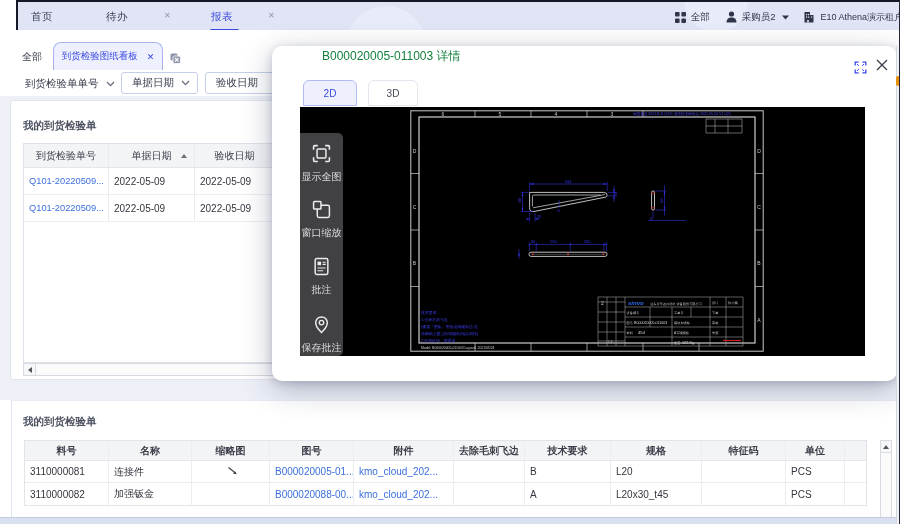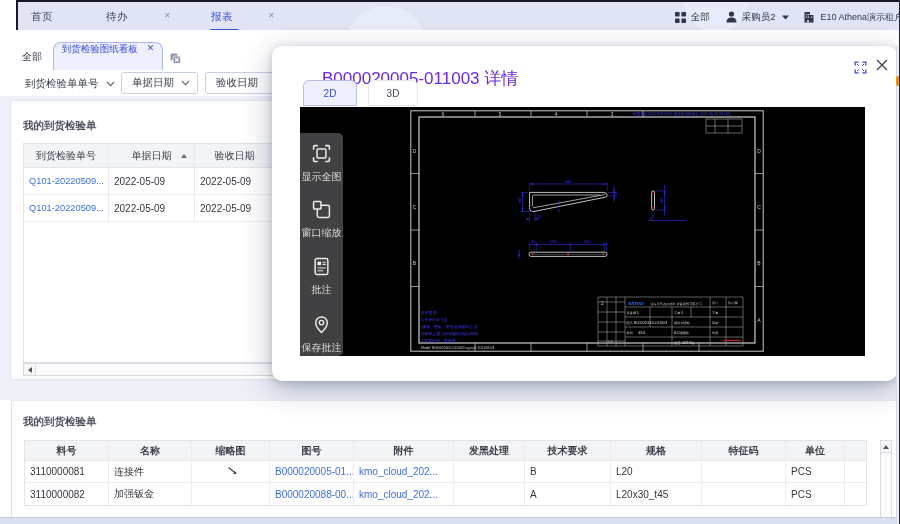--- a/index.html
+++ b/index.html
@@ -11,21 +11,21 @@
 #topbar .deco1{position:absolute;left:330px;top:4px;width:80px;height:80px;border-radius:50%;background:#e8ebf9}
 #topbar .deco2{position:absolute;left:668px;top:-34px;width:64px;height:64px;border-radius:50%;background:#e8ebf9}
 .tb-label{position:absolute;top:8px;font-size:10.5px;color:#3a3f54;letter-spacing:.5px}
 .tb-close{position:absolute;top:9px;font-size:8px;color:#9298ac;line-height:10px}
 #tb-underline{position:absolute;left:194px;top:27px;width:29px;height:3px;background:#3b4ae0;border-radius:2px}
 #tb-right{position:absolute;right:2px;top:0;height:30px;display:flex;align-items:center}
 #tb-right .lbl{font-size:9.5px;color:#2f3448}
 
 #tabrow{position:absolute;left:0;top:30px;width:900px;height:40px;background:#fff}
 #pt-all{position:absolute;left:22px;top:20px;font-size:10px;color:#3f4454}
-#pt-active{position:absolute;left:53px;top:12px;width:110px;height:28px;background:#eef0fd;border:1px solid #aab3ee;border-bottom:none;border-radius:8px 8px 0 0;display:flex;justify-content:center}
+#pt-active{position:absolute;left:53px;top:12px;width:110px;height:28px;background:#eef0fd;border:1px solid #aab3ee;border-bottom:none;border-radius:8px 8px 0 0;display:flex;align-items:center;justify-content:center}
 #pt-active .lbl{font-size:9.5px;color:#3b4ae0}
 #pt-active .x{font-size:9px;color:#3b4ae0;margin-left:9px}
 #pt-icon{position:absolute;left:170px;top:20px}
 
 #filterrow{position:absolute;left:0;top:70px;width:900px;height:26px;background:#fff}
 .filter{position:absolute;display:flex;align-items:center;font-size:10.5px;color:#3a3f4e}
 #f1{left:25px;top:4px;height:20px}
 #f1 svg{margin-left:7px}
 .fbox{border:1px solid #c6cfe8;border-radius:3px;height:22px;top:2px;justify-content:space-between;padding:0 7px 0 10px;background:#fff}
 #f2{left:121px;width:77px}
@@ -68,21 +68,21 @@
 #bp-vscroll .tri{width:0;height:0;border-left:3px solid transparent;border-right:3px solid transparent;border-bottom:4px solid #555}
 
 #bottomstrip{position:absolute;left:0;top:517px;width:900px;height:7px;background:#d9e1f1;border-top:1px solid #c5cce0}
 #rightedge{position:absolute;left:896px;top:46px;width:4px;height:478px;background:#f1f2f6;border-left:1px solid #d4d7df;z-index:60}
 #edgeline{position:absolute;left:899px;top:0;width:1px;height:524px;background:#23263a;z-index:62}
 #orangemark{position:absolute;left:896px;top:76px;width:4px;height:10px;background:#e8920c;border-radius:2px;z-index:61}
 </style>
 <style>
 
 #modal{position:absolute;left:272px;top:46px;width:625px;height:335px;background:#fff;border-radius:10px;box-shadow:0 8px 30px rgba(30,40,80,.30),0 2px 8px rgba(30,40,80,.18);z-index:50}
-#m-title{position:absolute;left:50px;top:21px;font-size:17px;color:#6d28d9}
+#m-title{position:absolute;left:50px;top:2px;font-size:12px;color:#15803d}
 #m-fs{position:absolute;left:582px;top:14px;width:13px;height:13px}
 #m-close{position:absolute;left:603px;top:12px;width:14px;height:14px}
 .mtab{position:absolute;top:34px;height:26px;border-radius:6px 6px 0 0;display:flex;align-items:center;justify-content:center;font-size:10px}
 #mtab-2d{left:31px;width:54px;background:#eef0fd;border:1px solid #b3bcf2;color:#3b4ae0}
 #mtab-3d{left:96px;width:50px;background:#fff;border:1px solid #e4e6ee;color:#454a57}
 #mtab-hist{left:160px;width:81px;background:#fff;border:1px solid #e4e6ee;color:#454a57}
 #viewer{position:absolute;left:28px;top:61px;width:565px;height:249px;background:#000;overflow:hidden}
 #vtools{position:absolute;left:0px;top:26px;width:43px;height:223px;background:#414144;border-radius:0 5px 5px 0}
 .tool{position:absolute;left:0;width:43px;text-align:center}
 .tool svg{display:inline-block}
@@ -219,21 +219,21 @@
 
 <div id="bottompanel">
   <div id="bp-title">我的到货检验单</div>
   <div id="bp-table">
     <div class="bp-row bp-head">
       <div class="bcell bc1">料号</div>
       <div class="bcell bc2">名称</div>
       <div class="bcell bc3">缩略图</div>
       <div class="bcell bc4">图号</div>
       <div class="bcell bc5">附件</div>
-      <div class="bcell bc6">发黑处理</div>
+      <div class="bcell bc6">去除毛刺飞边</div>
       <div class="bcell bc7">技术要求</div>
       <div class="bcell bc8">规格</div>
       <div class="bcell bc9">特征码</div>
       <div class="bcell bc10">单位</div>
       <div class="bcell bcfill"></div>
     </div>
     <div class="bp-row bp-data">
       <div class="bcell bc1">3110000081</div>
       <div class="bcell bc2">连接件</div>
       <div class="bcell bc3">

